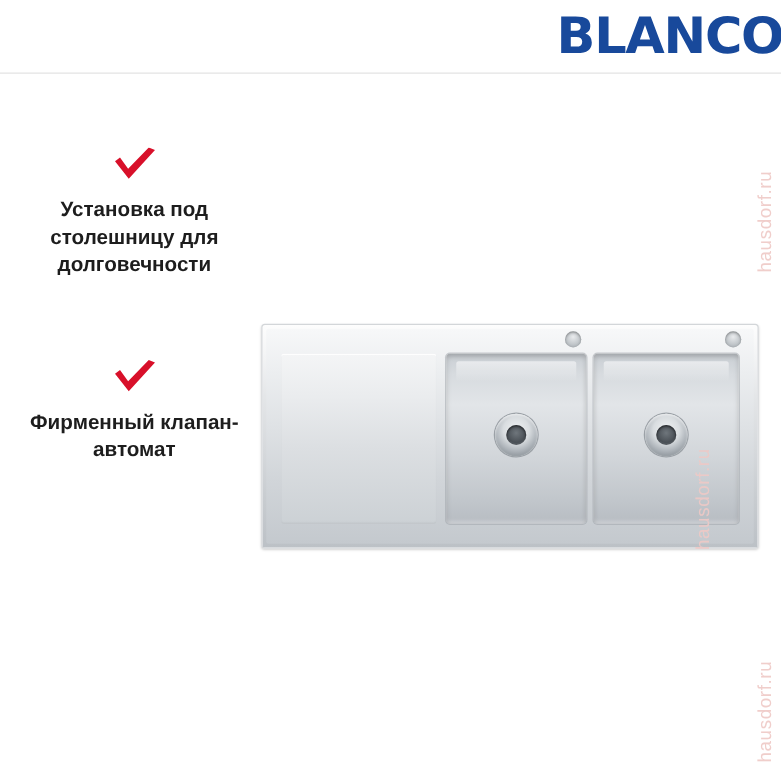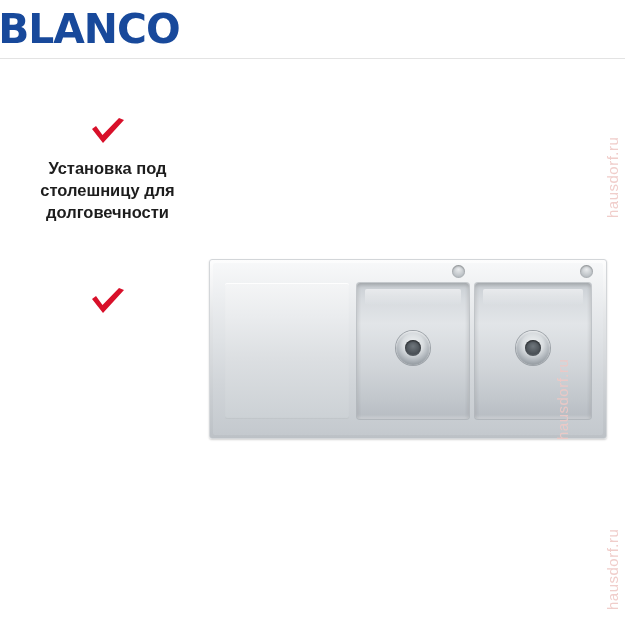--- a/index.html
+++ b/index.html
@@ -21,21 +21,21 @@
   
   #brand-bar {
     position: absolute;
     left: 0;
     top: 0;
     width: 625px;
     height: 58px;
     background: #ffffff;
     display: flex;
     align-items: center;
-    justify-content: flex-start;
+    justify-content: flex-end;
     border-bottom: 1px solid #e3e3e3;
   }
   #brand-logo {
     font-family: "DejaVu Sans", sans-serif;
     font-weight: bold;
     font-size: 40px;
     letter-spacing: -1px;
     color: #18499b;
     line-height: 1;
     transform: scaleX(1.02);
@@ -204,20 +204,21 @@
     </span>
     <span class="feature-text">Установка под столешницу для долговечности</span>
   </div>
 
   <div class="feature" id="feature-1">
     <span class="check-wrap">
       <svg width="38" height="30" viewBox="0 0 38 30" aria-hidden="true">
         <path d="M3 11 L14 25 L35 2 L30 0 L13.5 17 L7 8 Z" fill="#d8102a"></path>
       </svg>
     </span>
+    <span class="feature-text">Фирменный клапан-автомат</span>
   </div>
 
 
   <div id="sink">
     <div id="sink-rim">
       <div id="sink-rim-inner"></div>
     </div>
     <div id="drainer"></div>
 
     <div class="bowl" id="bowl-left">

